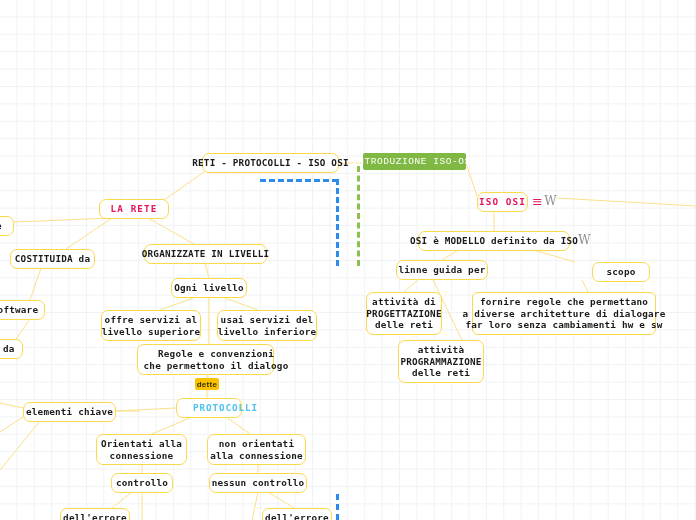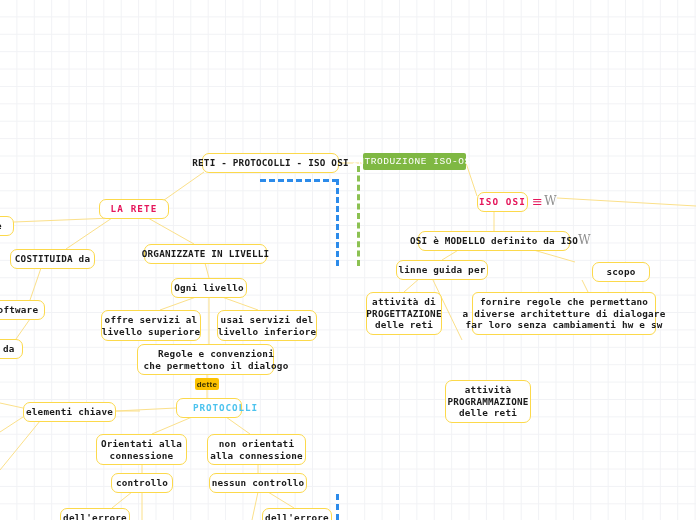--- a/index.html
+++ b/index.html
@@ -180,21 +180,21 @@
       <div class="node" style="left: 209px; top: 473px; width: 98px; min-height: 19px;">nessun controllo</div>
       <div class="node" style="left: 60px; top: 508px; width: 70px; min-height: 19px;">dell'errore</div>
       <div class="node" style="left: 262px; top: 508px; width: 70px; min-height: 19px;">dell'errore</div>
       <div class="node accent-red" style="left: 477px; top: 192px; width: 51px; min-height: 19px;">ISO OSI</div>
       <div class="node" style="left: 418px; top: 231px; width: 152px; min-height: 18px;">OSI è MODELLO definito da ISO</div>
       <div class="node" style="left: 396px; top: 260px; width: 92px; min-height: 18px;">linne guida per</div>
       <div class="node" style="left: 562px; top: 262px; width: 58px; min-height: 18px; margin-left: 30px;">scopo</div>
       <div class="node" style="left: 366px; top: 292px; width: 76px; min-height: 37px;">attività di
 PROGETTAZIONE
 delle reti</div>
-      <div class="node" style="left: 445px; top: 340px; width: 86px; min-height: 37px; margin-top: 40px;">attività
+      <div class="node" style="left: 398px; top: 340px; width: 86px; min-height: 37px;">attività
 PROGRAMMAZIONE
 delle reti</div>
       <div class="node" style="left: 472px; top: 292px; width: 184px; min-height: 37px; border-radius: 6px;">fornire regole che permettano
 a diverse architetture di dialogare
 far loro senza cambiamenti hw e sw</div>
     </div>
   <div id="badge-layer">
       <div class="badge green" style="left: 363px; top: 153px; width: 103px; height: 17px;">INTRODUZIONE ISO-OSI</div>
       <div class="badge amber" style="left: 195px; top: 378px; width: 24px; height: 12px;">dette</div>
     </div>

